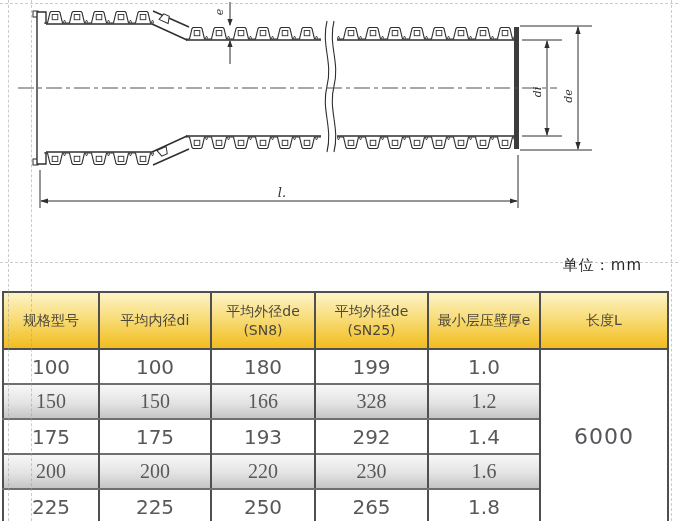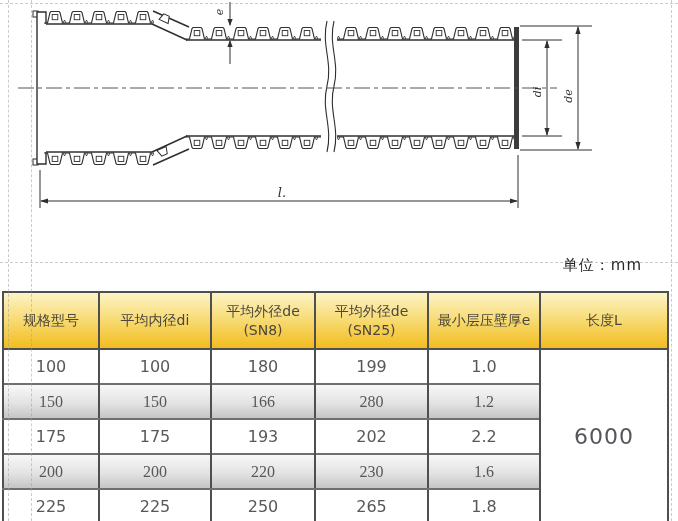--- a/index.html
+++ b/index.html
@@ -29,21 +29,21 @@
     border:2px solid #4f4f4f;border-bottom:3px solid #3d3d3d;
   }
   table.spec th{
     height:55px;border:2px solid #4f4f4f;
     background:linear-gradient(to bottom,#FDF3C6 0%,#F8DD7A 45%,#F2BC1E 100%);
     color:#4b473d;font-size:14px;font-weight:500;text-align:center;vertical-align:middle;
     white-space:pre-line;line-height:1.3;padding:0 2px;
   }
   table.spec td{
     height:31px;text-align:center;vertical-align:middle;
-    color:#57585a;font-size:16px;
+    color:#57585a;font-size:20px;
     border-left:2px solid #4f4f4f;border-right:2px solid #4f4f4f;
     border-top:1px solid #8d8d8d;border-bottom:1px solid #8d8d8d;
     background:#ffffff;
   }
   table.spec tr.striped td{
     background:linear-gradient(to bottom,#f8f8f8 0%,#e3e3e3 55%,#c5c5c5 100%);
     border-top:2px solid #6f6f6f;border-bottom:2px solid #6f6f6f;font-family:Liberation Serif, serif;
   }
   table.spec td.length-cell{
     background:#ffffff;font-size:22px;color:#55565a;letter-spacing:1px;
@@ -184,29 +184,29 @@
       <td>100</td>
       <td>180</td>
       <td>199</td>
       <td>1.0</td>
       <td class="length-cell" rowspan="5">6000</td>
     </tr>
     <tr class="striped">
       <td>150</td>
       <td>150</td>
       <td>166</td>
-      <td>280</td>
+      <td>328</td>
       <td>1.2</td>
     </tr>
     <tr>
       <td>175</td>
       <td>175</td>
       <td>193</td>
-      <td>202</td>
-      <td>2.2</td>
+      <td>292</td>
+      <td>1.4</td>
     </tr>
     <tr class="striped">
       <td>200</td>
       <td>200</td>
       <td>220</td>
       <td>230</td>
       <td>1.6</td>
     </tr>
     <tr>
       <td>225</td>

